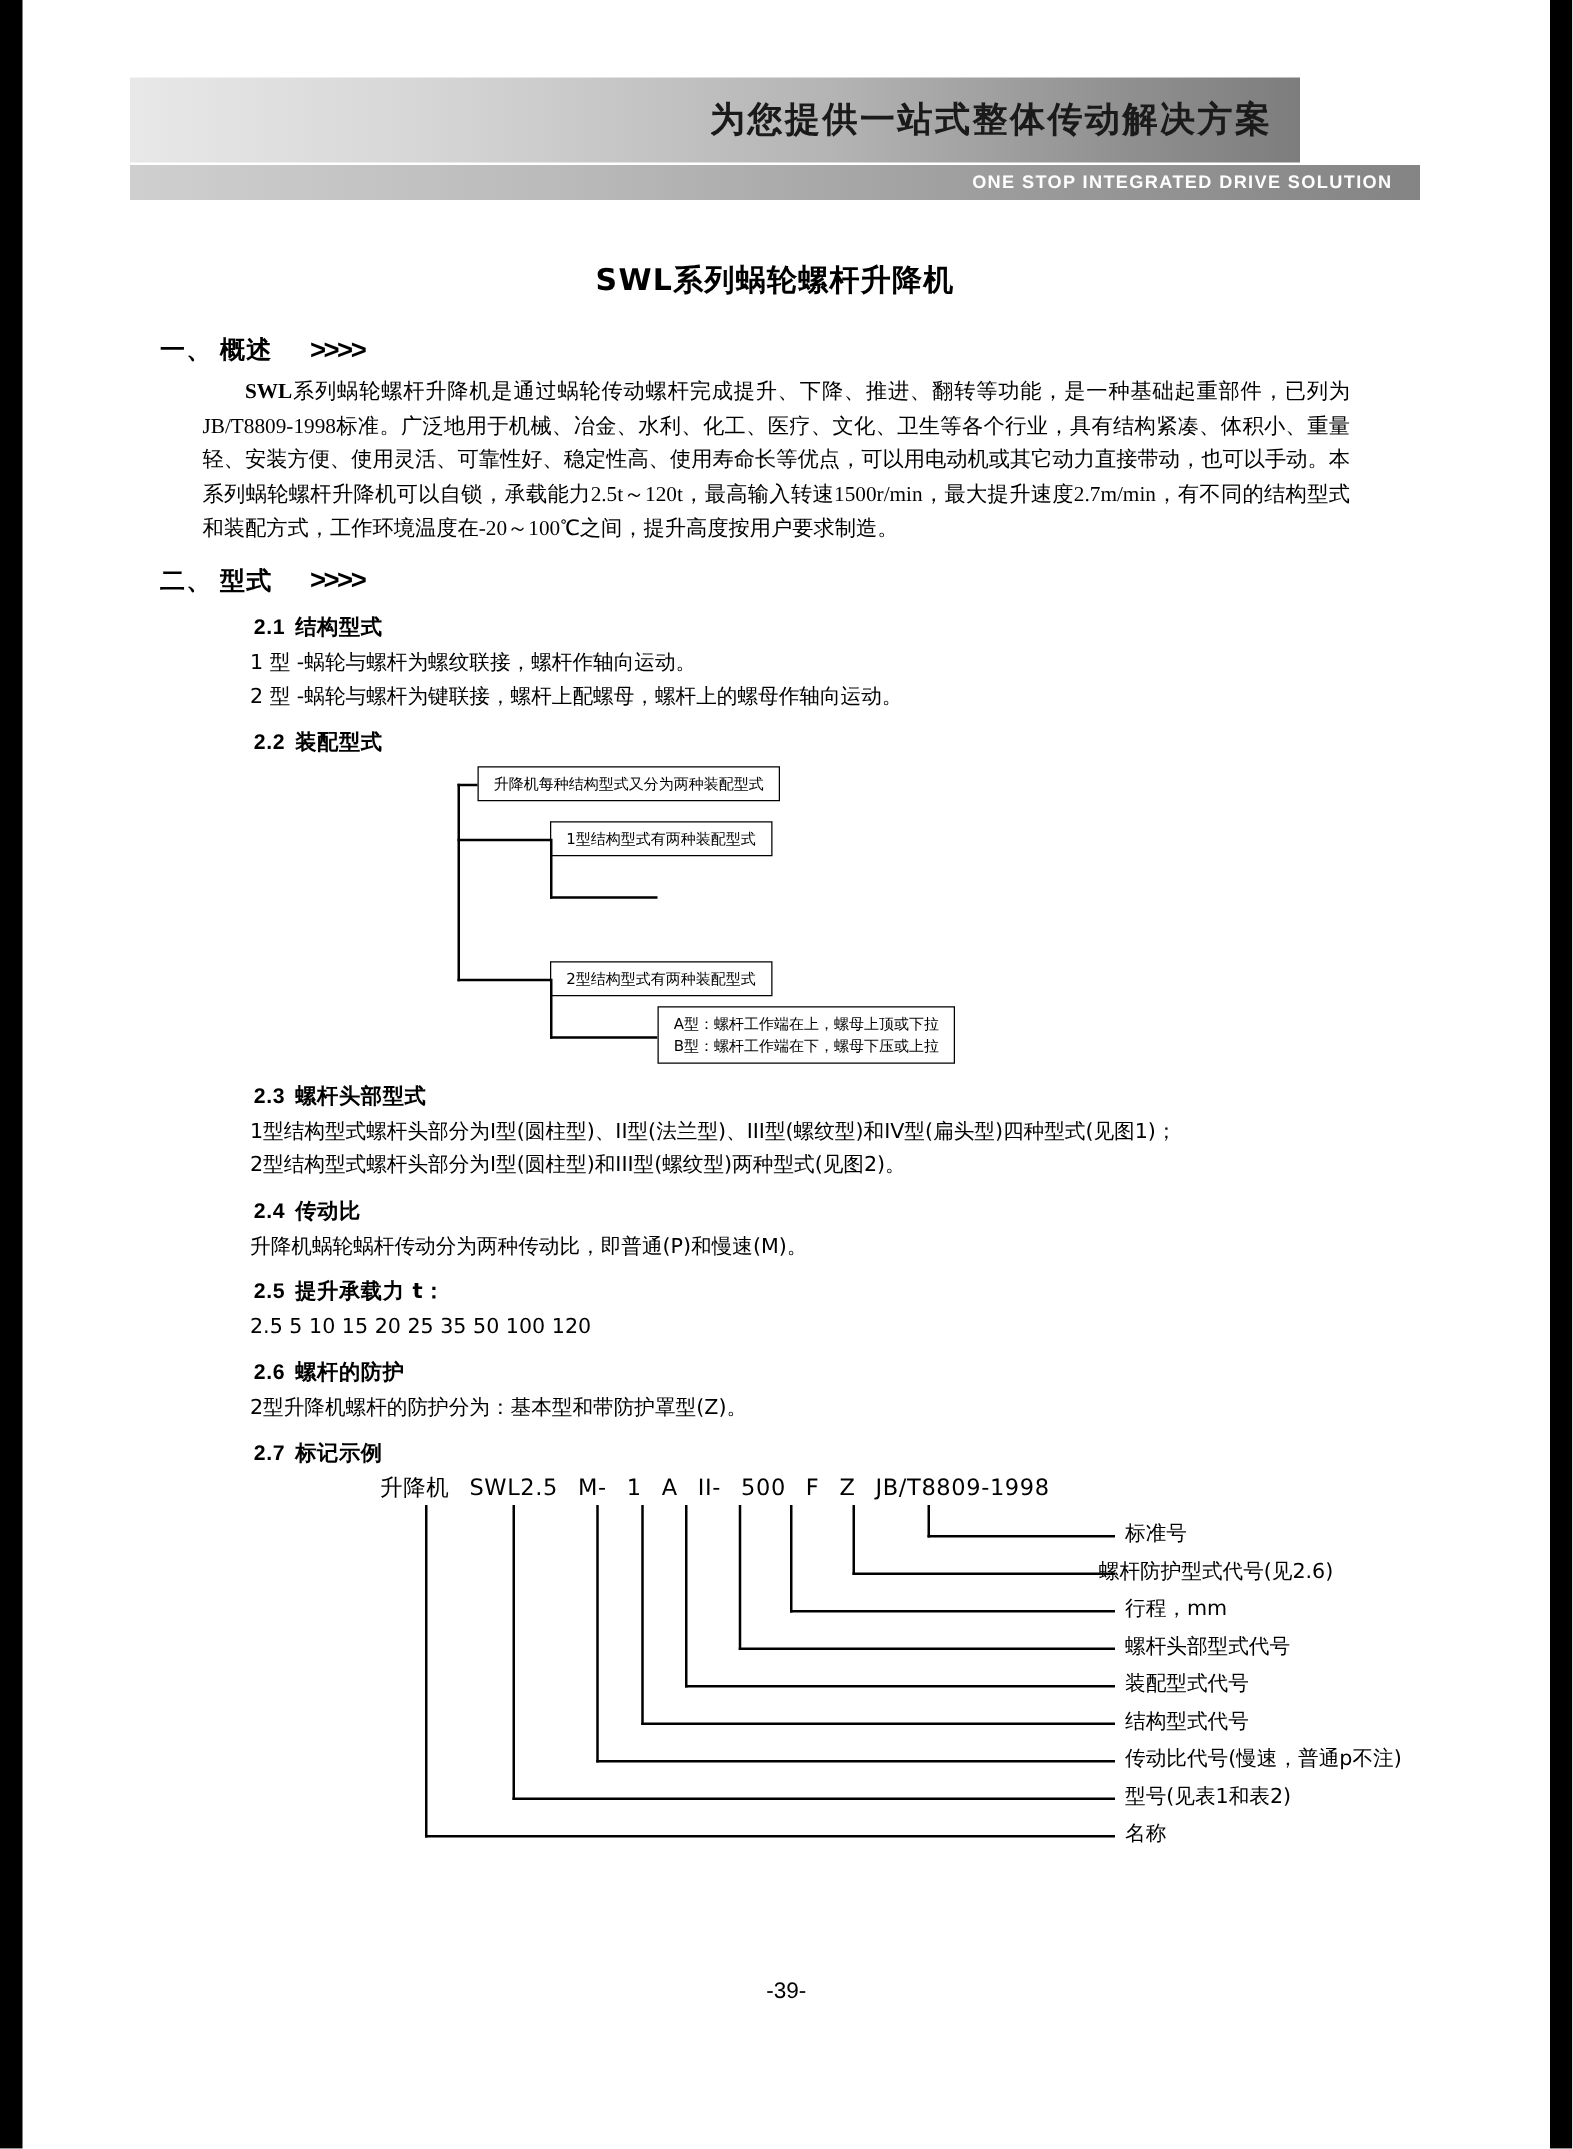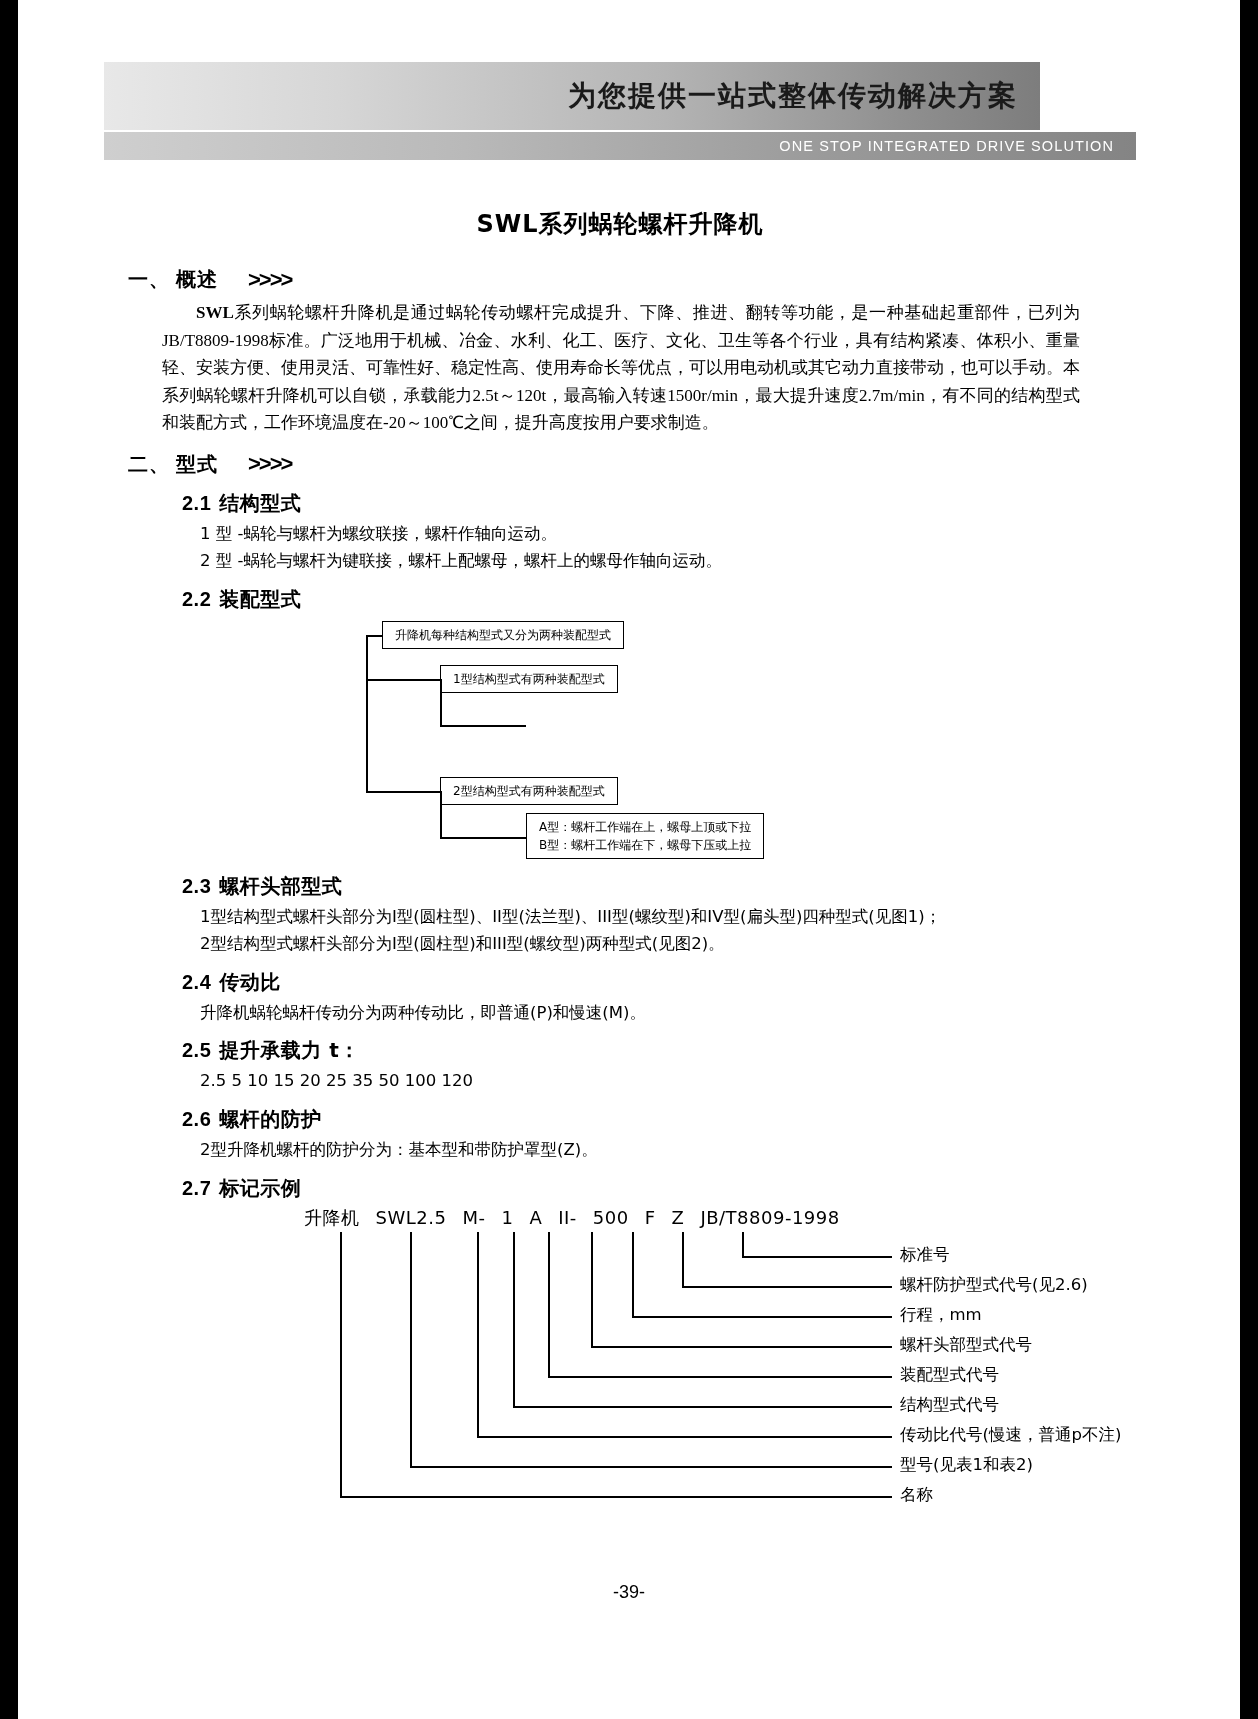--- a/index.html
+++ b/index.html
@@ -56,21 +56,21 @@
     width: 1032px;
     height: 28px;
     background: linear-gradient(to right, #cfcfcf 0%, #b9b9b9 35%, #9a9a9a 70%, #848484 100%);
     display: flex;
     align-items: center;
     justify-content: flex-end;
   }
   .header-sub span {
     font-family: "Liberation Sans", sans-serif;
     font-size: 14.5px;
-    font-weight: normal;
+    font-weight: bold;
     letter-spacing: 1.1px;
     color: #ffffff;
     padding-right: 22px;
   }
 
   
   .content {
     position: absolute;
     left: 104px;
     top: 190px;
@@ -106,23 +106,23 @@
     line-height: 1.62;
     text-align: justify;
     margin: 4px 56px 4px 58px;
     text-indent: 0;
     font-family: Liberation Serif, serif;
   }
   .para .indent { display: inline-block; width: 34px; }
   .para b { font-weight: bold; }
 
   .sub-head {
-    font-size: 20px;
-    font-weight: bold;
-    margin: 12px 0 4px 78px;
+    font-size: 17px;
+    font-weight: bold;
+    margin: 12px 0 4px 99px;
     letter-spacing: 0.5px;
   }
   .sub-head .num {
     font-family: "Liberation Sans", sans-serif;
     font-weight: bold;
     margin-right: 8px;
   }
   .sub-line {
     font-size: 16.5px;
     line-height: 1.55;
@@ -275,21 +275,21 @@
       <div class="mark-code">
         <span>升降机</span><span>SWL2.5</span><span>M-</span><span>1</span><span>A</span><span>II-</span><span>500</span><span>F</span><span>Z</span><span>JB/T8809-1998</span>
       </div>
 
       <div class="mline" style="left:638px; top:26px; width:2px; height:26px;"></div>
       <div class="mline" style="left:638px; top:50px; width:150px; height:2px;"></div>
       <div class="mlabel" style="left:796px; top:38px;">标准号</div>
 
       <div class="mline" style="left:578px; top:26px; width:2px; height:56px;"></div>
       <div class="mline" style="left:578px; top:80px; width:210px; height:2px;"></div>
-      <div class="mlabel" style="left:796px; top:68px;">螺杆防护型式代号(见2.6)</div>
+      <div class="mlabel" style="left:775px; top:68px;">螺杆防护型式代号(见2.6)</div>
 
       <div class="mline" style="left:528px; top:26px; width:2px; height:86px;"></div>
       <div class="mline" style="left:528px; top:110px; width:260px; height:2px;"></div>
       <div class="mlabel" style="left:796px; top:98px;">行程，mm</div>
 
       <div class="mline" style="left:487px; top:26px; width:2px; height:116px;"></div>
       <div class="mline" style="left:487px; top:140px; width:301px; height:2px;"></div>
       <div class="mlabel" style="left:796px; top:128px;">螺杆头部型式代号</div>
 
       <div class="mline" style="left:444px; top:26px; width:2px; height:146px;"></div>

